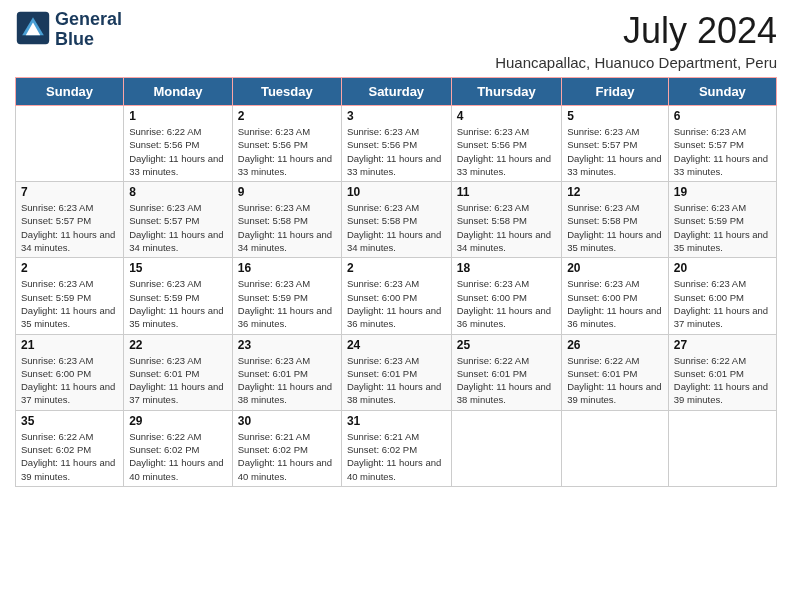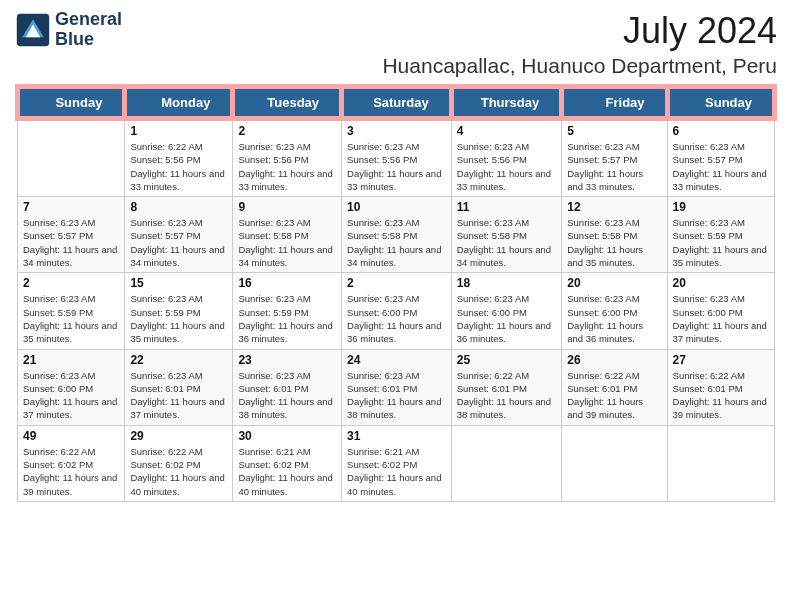--- a/index.html
+++ b/index.html
@@ -11,21 +11,21 @@
       padding: 10px 15px;
     }
     .header-area {
       display: flex;
       justify-content: space-between;
       align-items: flex-start;
       margin-bottom: 4px;
     }
     .logo {
       display: flex;
-      align-items: center;
+      align-items: flex-start;
       gap: 4px;
     }
     .logo-text {
       font-size: 18px;
       font-weight: bold;
       color: #1a3a5c;
       line-height: 1.1;
     }
     .logo-icon {
       width: 36px;
@@ -33,37 +33,37 @@
     }
     .title-area {
       text-align: right;
     }
     .main-title {
       font-size: 36px;
       font-weight: normal;
       color: #1a1a1a;
     }
     .subtitle {
-      font-size: 21px;
+      font-size: 15px;
       color: #333;
       margin-top: 2px;
     }
     .calendar-table {
       width: 100%;
       border-collapse: collapse;
       margin-top: 6px;
     }
     .calendar-table th {
       background-color: #2a6496;
       color: #fff;
       font-size: 13px;
       font-weight: bold;
       padding: 6px 20px;
-      text-align: right;
-      border: 5px solid #fca5a5;
+      text-align: center;
+      border: 1px solid #fca5a5;
     }
     .calendar-table td {
       vertical-align: top;
       border: 1px solid #ccc;
       padding: 3px 5px;
       width: 113px;
       min-height: 80px;
       font-size: 10px;
       color: #333;
       background: #fff;
@@ -341,21 +341,21 @@
         <span class="day-number">27</span>
         <div class="day-info">
           Sunrise: 6:22 AM<br>
           Sunset: 6:01 PM<br>
           Daylight: 11 hours and 39 minutes.
         </div>
       </td>
       </tr>
       <tr>
         <td>
-        <span class="day-number">49</span>
+        <span class="day-number">35</span>
         <div class="day-info">
           Sunrise: 6:22 AM<br>
           Sunset: 6:02 PM<br>
           Daylight: 11 hours and 39 minutes.
         </div>
       </td>
         <td>
         <span class="day-number">29</span>
         <div class="day-info">
           Sunrise: 6:22 AM<br>

